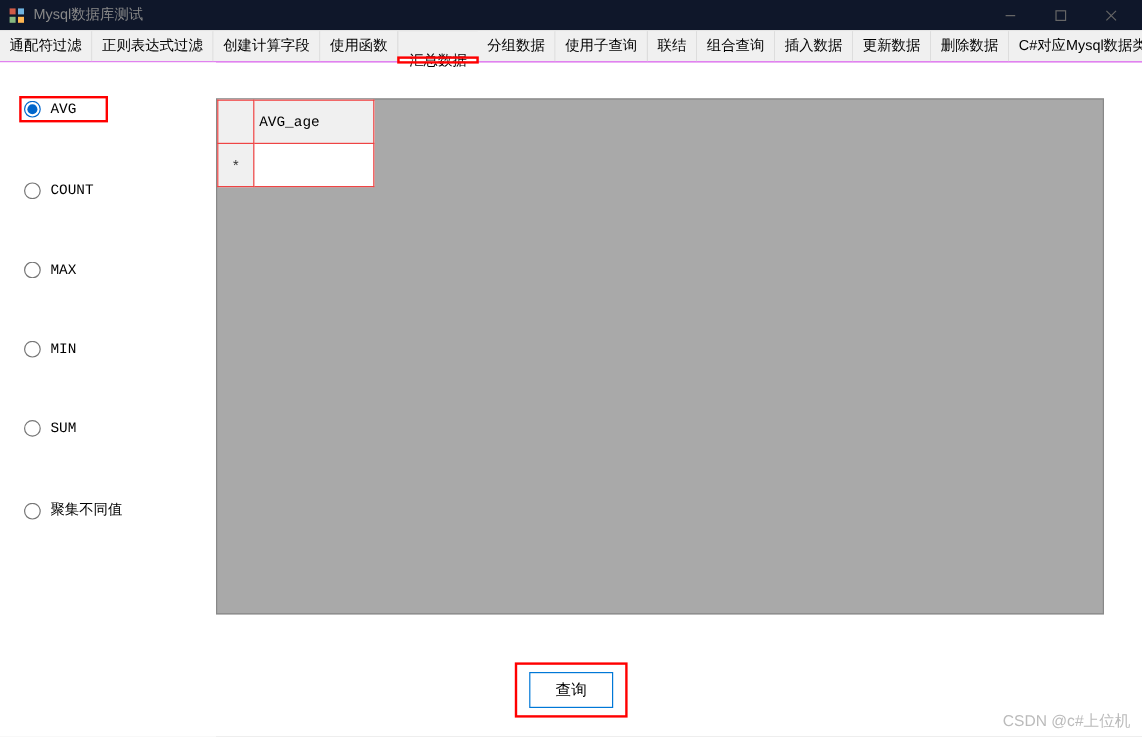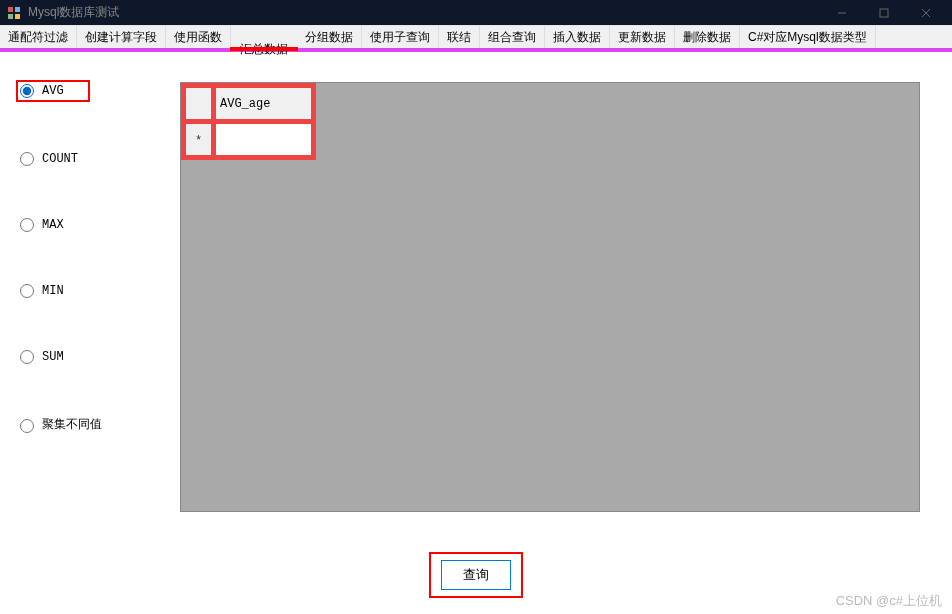--- a/index.html
+++ b/index.html
@@ -38,21 +38,21 @@
       color: #666;
       font-family: Arial, sans-serif;
     }
     .win-btn svg { stroke: #666; }
     
     .tabstrip {
       height: 26px;
       display: flex;
       align-items: stretch;
       background: #f0f0f0;
-      border-bottom: 4px solid #d946ef;
+      border-bottom: 1px solid #d946ef;
       position: relative;
     }
     .tab {
       padding: 0 8px;
       display: flex;
       align-items: center;
       background: #f0f0f0;
       border-right: 1px solid #ddd;
       white-space: nowrap;
       font-size: 12px;
@@ -111,21 +111,21 @@
       border: 1px solid #888;
       position: relative;
     }
     .datagrid {
       border-collapse: collapse;
       background: #fff;
       font-family: "Courier New", monospace;
       font-size: 12px;
     }
     .datagrid th, .datagrid td {
-      border: 5px solid #ef4444;
+      border: 1px solid #ef4444;
       text-align: left;
       height: 36px;
       padding: 0 4px;
       margin-top: 38px;
     }
     .datagrid th {
       background: #f0f0f0;
       font-weight: normal;
     }
     .datagrid .rowheader {
@@ -200,20 +200,21 @@
         <svg width="10" height="10">
           <line x1="1" y1="1" x2="9" y2="9" stroke-width="1"></line>
           <line x1="9" y1="1" x2="1" y2="9" stroke-width="1"></line>
         </svg>
       </div>
   </div>
 </div>
 
 <div class="tabstrip">
   <div class="tab">通配符过滤</div>
+  <div class="tab">正则表达式过滤</div>
   <div class="tab">创建计算字段</div>
   <div class="tab">使用函数</div>
   <div class="tab active tab-highlight">汇总数据</div>
   <div class="tab">分组数据</div>
   <div class="tab">使用子查询</div>
   <div class="tab">联结</div>
   <div class="tab">组合查询</div>
   <div class="tab">插入数据</div>
   <div class="tab">更新数据</div>
   <div class="tab">删除数据</div>

